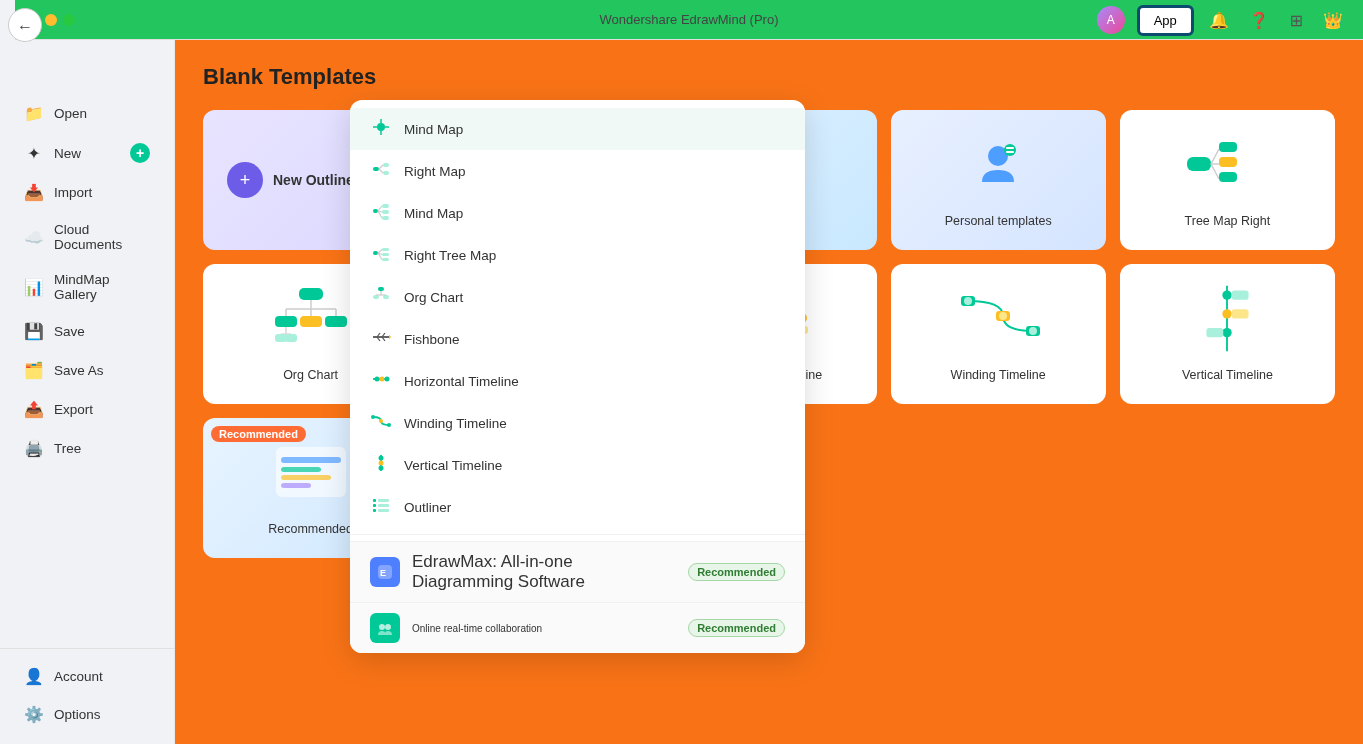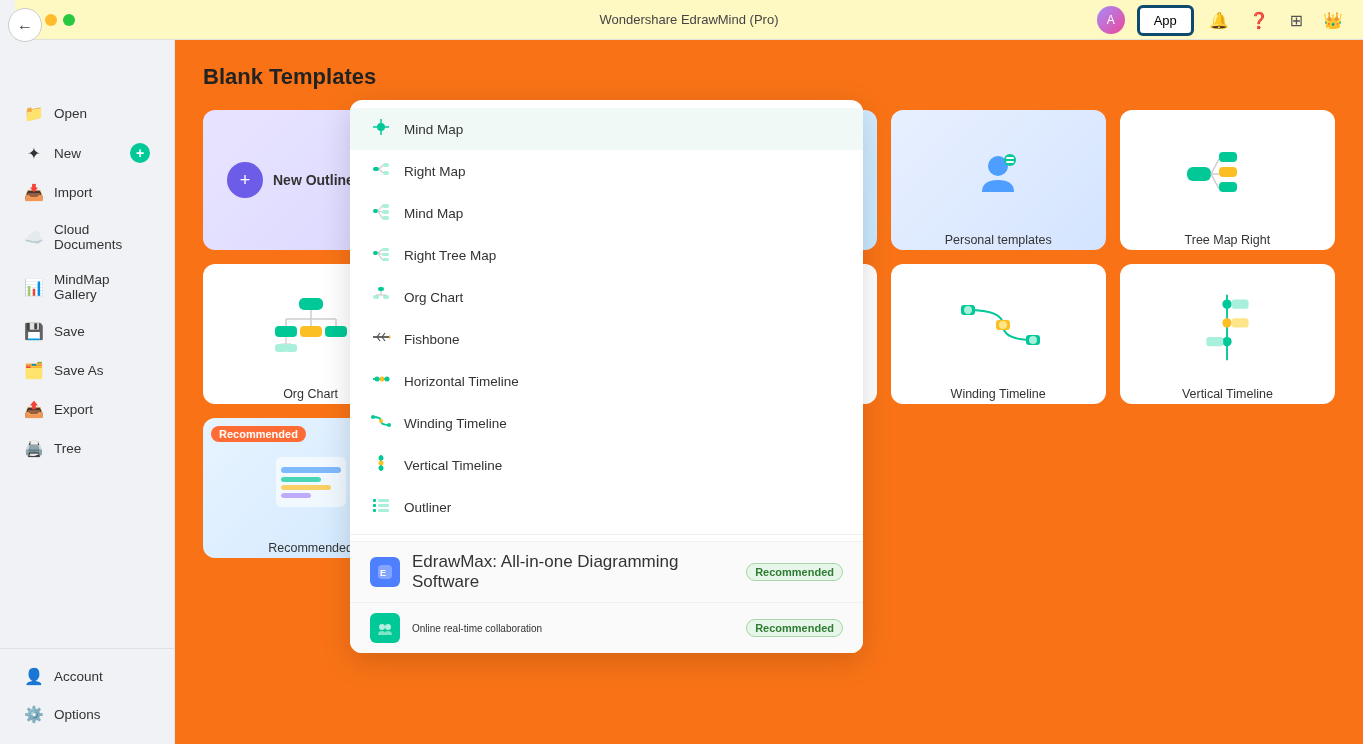--- a/index.html
+++ b/index.html
@@ -1,21 +1,21 @@
 <!DOCTYPE html>
 <html><head>
   <meta charset="utf-8">
   <style>
     * { box-sizing: border-box; margin: 0; padding: 0; }
     body { font-family: -apple-system, BlinkMacSystemFont, 'Segoe UI', sans-serif; background: #f0f2f5; width: 1363px; height: 744px; overflow: hidden; }
 
     
     .titlebar {
       height: 40px;
-      background: #fef9c3;
+      background: #22c55e;
       display: flex;
       align-items: center;
       justify-content: center;
       position: relative;
       border-bottom: 1px solid #e0e0e0;
       margin-left: 15px;
     }
     .titlebar-dots {
       position: absolute;
       left: 12px;
@@ -132,21 +132,21 @@
     .template-card {
       background: white;
       border-radius: 12px;
       overflow: hidden;
       cursor: pointer;
       transition: box-shadow 0.2s;
       display: flex;
       flex-direction: column;
       align-items: center;
       justify-content: flex-end;
-      padding: 12px 8px 3px;
+      padding: 12px 8px 22px;
       min-height: 140px;
       position: relative;
     }
     .template-card-label {
       font-size: 12.5px;
       color: #333;
       margin-top: 8px;
       text-align: center;
     }
     .template-card-icon-area {
@@ -185,21 +185,21 @@
     .badge-new {
       background: #4e9eff;
       color: white;
     }
 
     
     .dropdown-overlay {
       position: absolute;
       top: 60px;
       left: 175px;
-      width: 513px;
+      width: 455px;
       background: white;
       border-radius: 12px;
       box-shadow: 0 8px 30px rgba(0,0,0,0.15);
       z-index: 100;
       padding: 8px 0 0 0;
       overflow: hidden;
     }
     .dropdown-item {
       display: flex;
       align-items: center;

